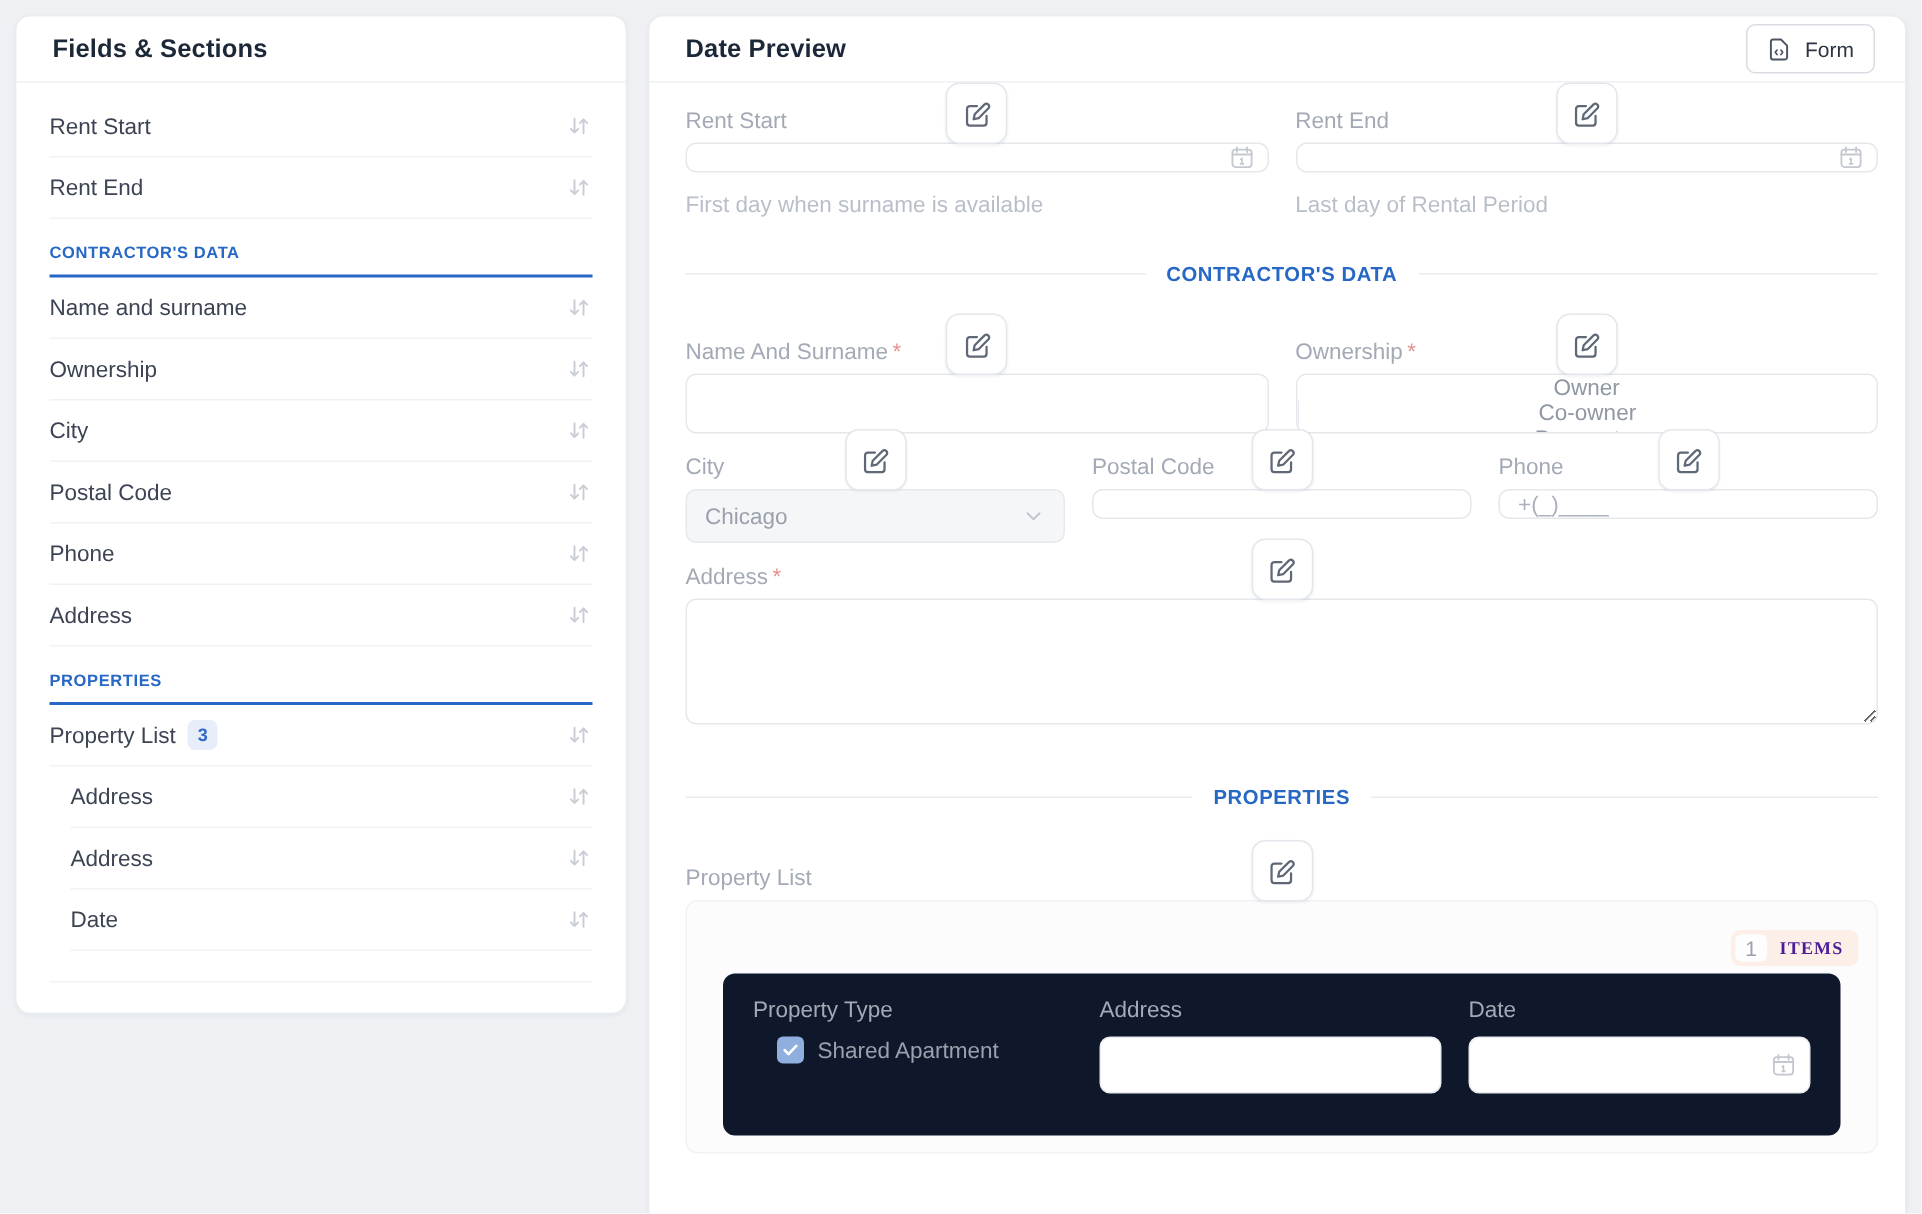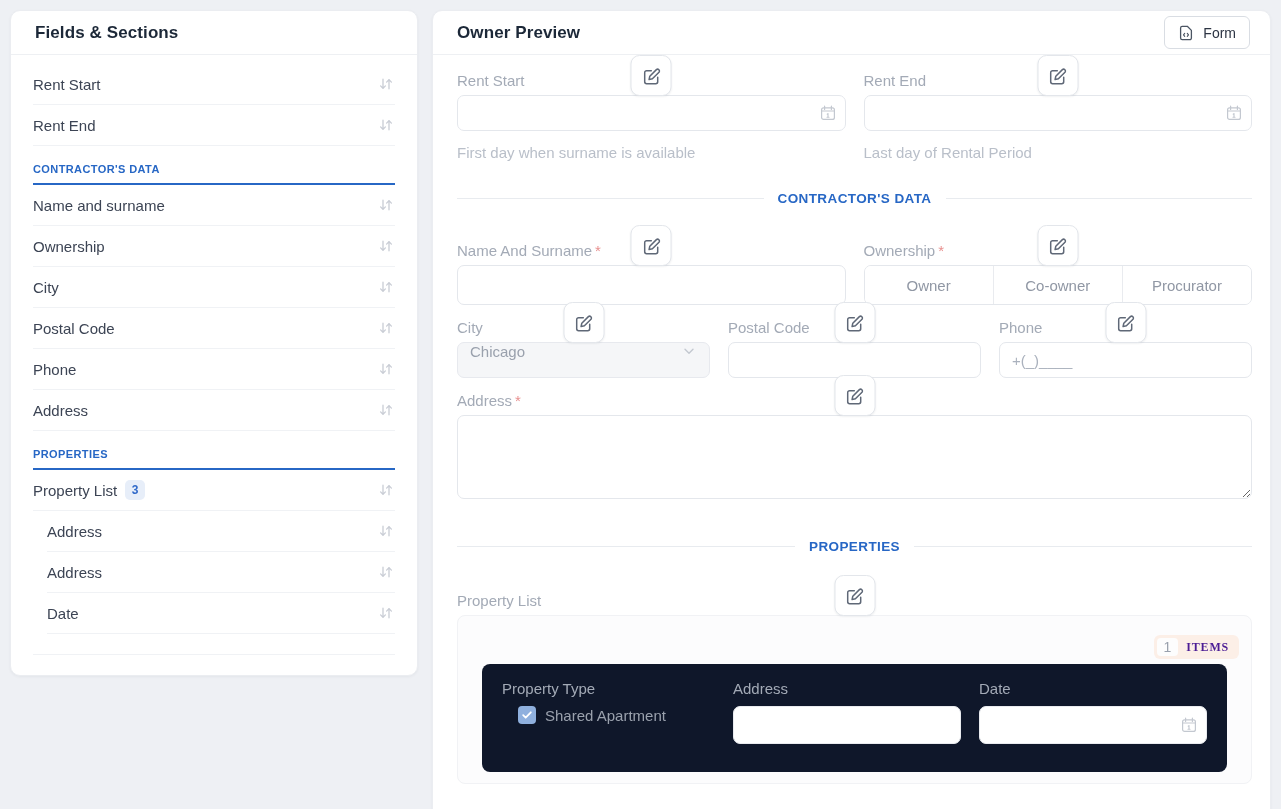--- a/index.html
+++ b/index.html
@@ -66,21 +66,21 @@
   }
 
   .grid2 { display:grid; grid-template-columns:1fr 1fr; gap:0 18px; }
   .grid3 { display:grid; grid-template-columns:1fr 1fr 1fr; gap:0 18px; }
 
   .field { position:relative; }
   .f-label { font-size:15px; color:#a3aab6; margin-bottom:6px; display:block; }
   .req { color:#e8908f; margin-left:3px; }
 
   .inp {
-    width:100%; height:36px;
+    width:100%; height:20px;
     border:1px solid #e4e7ec; border-radius:7px;
     background:#fff; font-family:inherit; font-size:15px; color:#5a6270;
     padding:0 34px 0 12px; outline:none;
   }
   .inp::placeholder { color:#aab1bd; }
   .inp-wrap { position:relative; }
   .cal-icon { position:absolute; right:10px; top:50%; transform:translateY(-50%); width:16px; height:16px; }
 
   .helper { font-size:15px; color:#b9bfc9; margin-top:13px; }
 
@@ -100,33 +100,33 @@
     content:""; flex:1; height:1px; background:#e8ebef;
   }
   .section-divider span {
     font-size:13.5px; font-weight:700; color:#2767c5; letter-spacing:.4px;
   }
 
   .inp.tall { height:40px; }
 
   .seg-group {
     display:flex; height:40px;
-    border:1px solid #e4e7ec; border-radius:7px; overflow:hidden; background:#fff;
+    border:1px solid #e4e7ec; border-radius:7px; overflow:hidden; background:#fff;flex-direction:column;
   }
   .seg-btn {
     flex:1; display:flex; align-items:center; justify-content:center;
     font-family:inherit; font-size:15px; color:#9097a4; background:#fff;
     border:none; border-left:1px solid #e9ebef; cursor:pointer;
   }
   .seg-btn:first-child { border-left:none; }
 
   .select {
     height:36px; background:#f5f6f8;
     border:1px solid #e7e9ee; border-radius:7px;
-    display:flex; align-items:flex-start; justify-content:space-between;
+    display:flex; align-items:center; justify-content:space-between;
     padding:0 12px; cursor:pointer;
   }
   .select-value { font-size:15px; color:#9aa1ad; }
 
   .txtarea {
     width:100%; height:84px; resize:both;
     border:1px solid #e4e7ec; border-radius:7px;
     font-family:inherit; font-size:15px; color:#5a6270; padding:8px 12px; outline:none;
   }
 
@@ -293,21 +293,21 @@
             <use href="#ic-sort"></use>
           </svg>
       </div>
 
       <div class="list-end-line"></div>
     </div>
   </aside>
 
   <main class="panel right-panel">
     <div class="panel-header">
-      <div class="panel-title">Owner Preview</div>
+      <div class="panel-title">Date Preview</div>
       <button class="form-btn">
         <svg width="16" height="16" viewBox="0 0 16 16">
             <use href="#ic-file-code"></use>
           </svg>
         <span>Form</span>
       </button>
     </div>
 
     <div class="preview-content">
 

